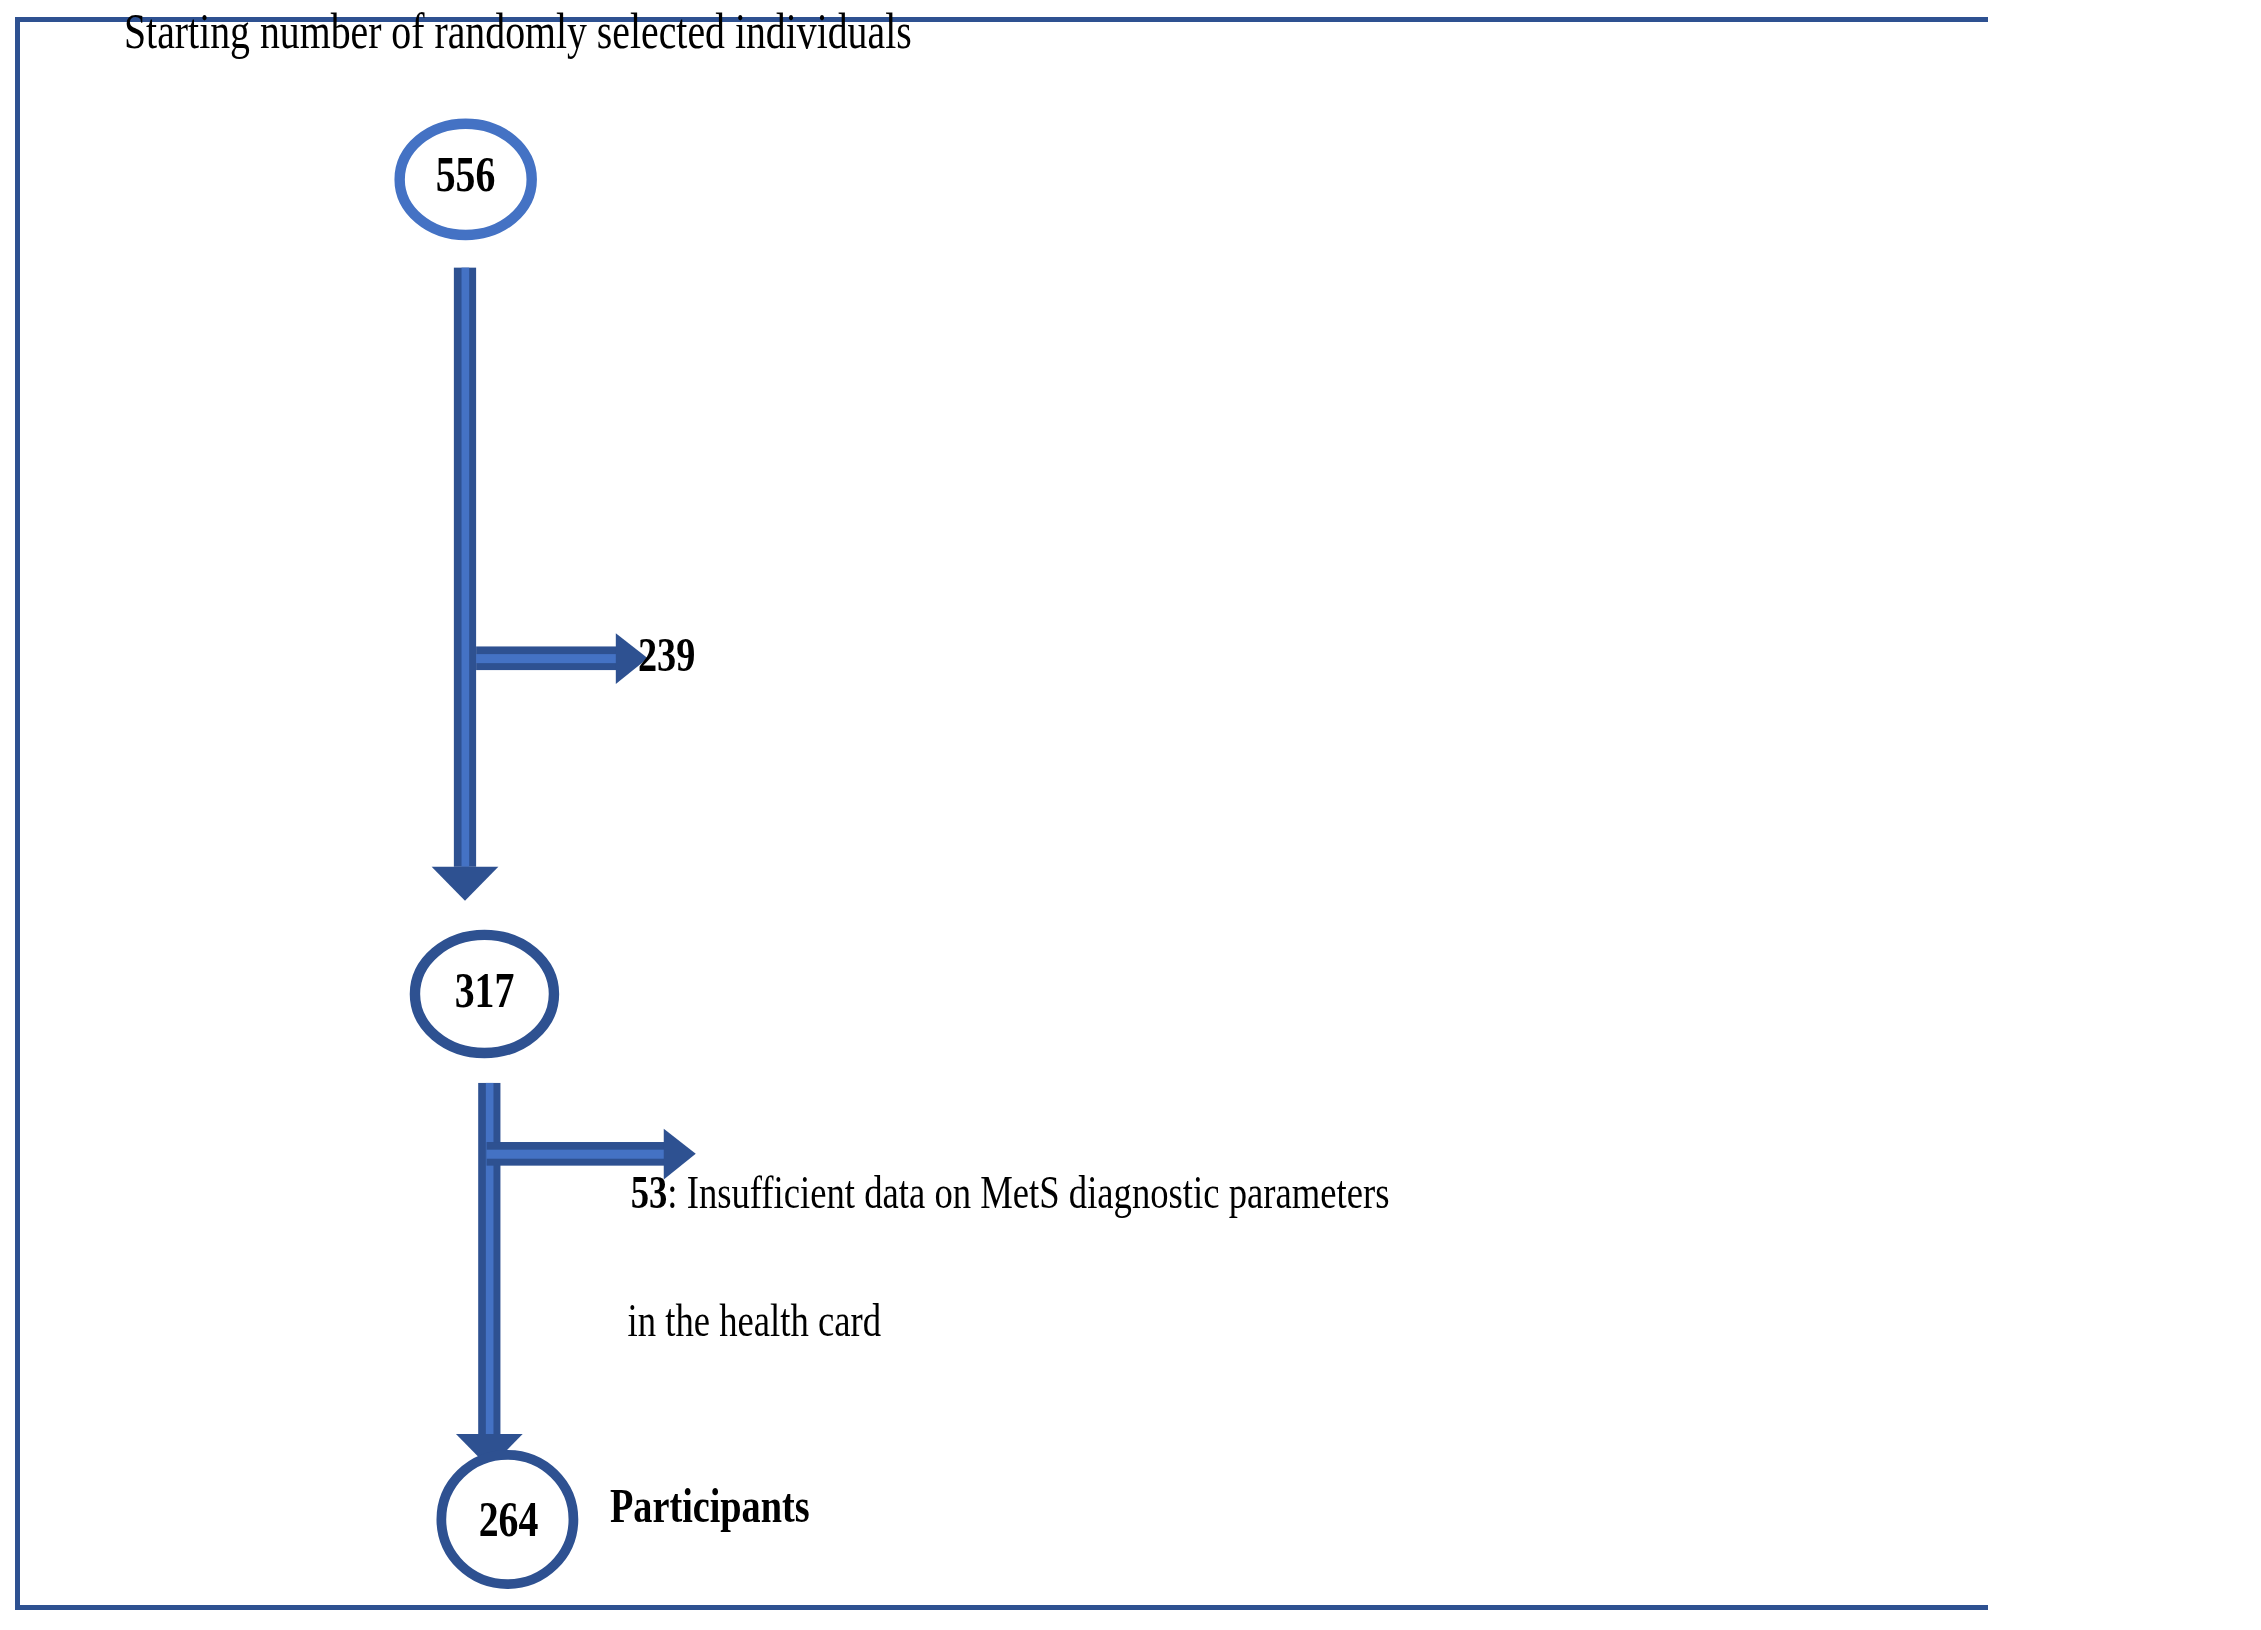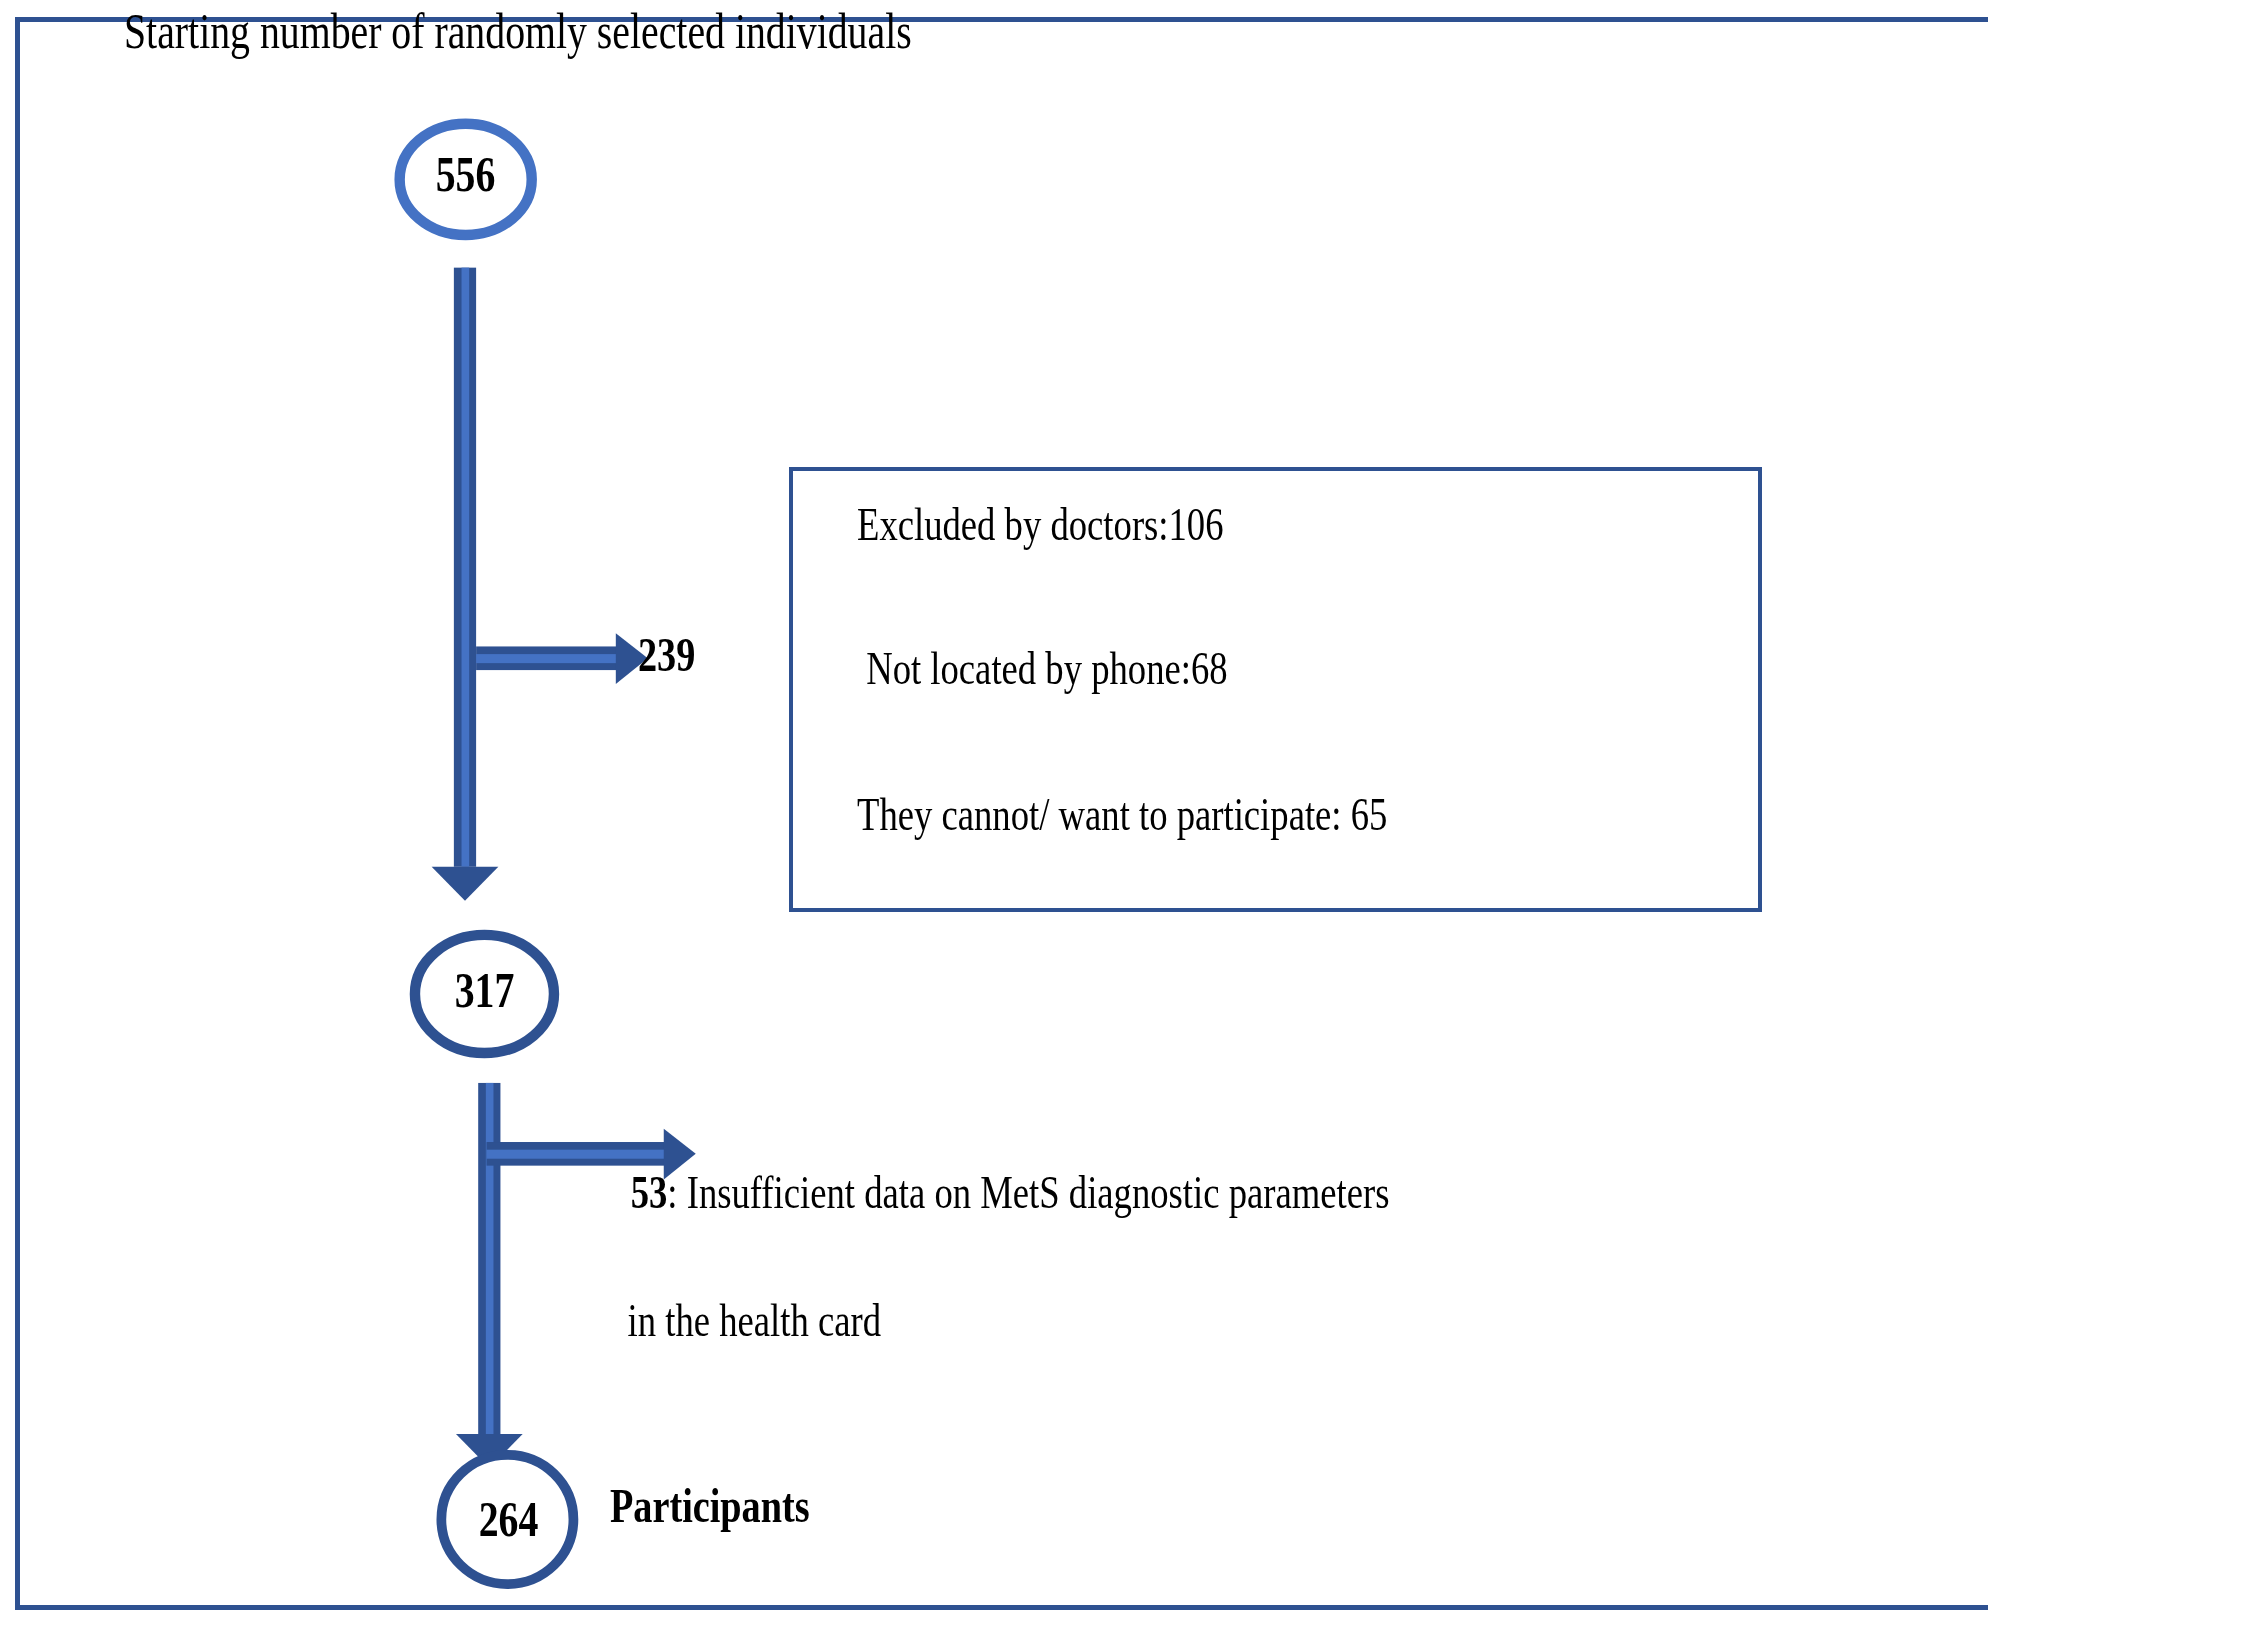--- a/index.html
+++ b/index.html
@@ -152,25 +152,20 @@
 
     <ellipse cx="730" cy="2186" rx="95" ry="93" fill="#ffffff" stroke="#2e5191" stroke-width="14"></ellipse>
   </svg>
 
   <div class="node-num cond" id="num-556">556</div>
   <div class="node-num cond" id="num-317">317</div>
   <div class="node-num cond" id="num-264">264</div>
 
   <div class="txt cond" id="label-239">239</div>
 
-  <div id="box-exclusions">
-    <div class="box-line cond" id="box-line-0">Excluded by doctors:106</div>
-    <div class="box-line cond" id="box-line-1"> Not located by phone:68</div>
-    <div class="box-line cond" id="box-line-2">They cannot/ want to participate: 65</div>
-  </div>
 
   <div id="label-53-block" class="cond">
     <span class="bold">53</span><span>: Insufficient data on MetS diagnostic parameters</span>
     <span class="l2">in the health card</span>
   </div>
 
   <div class="txt cond" id="label-participants">Participants</div>
 
 </div>
 

